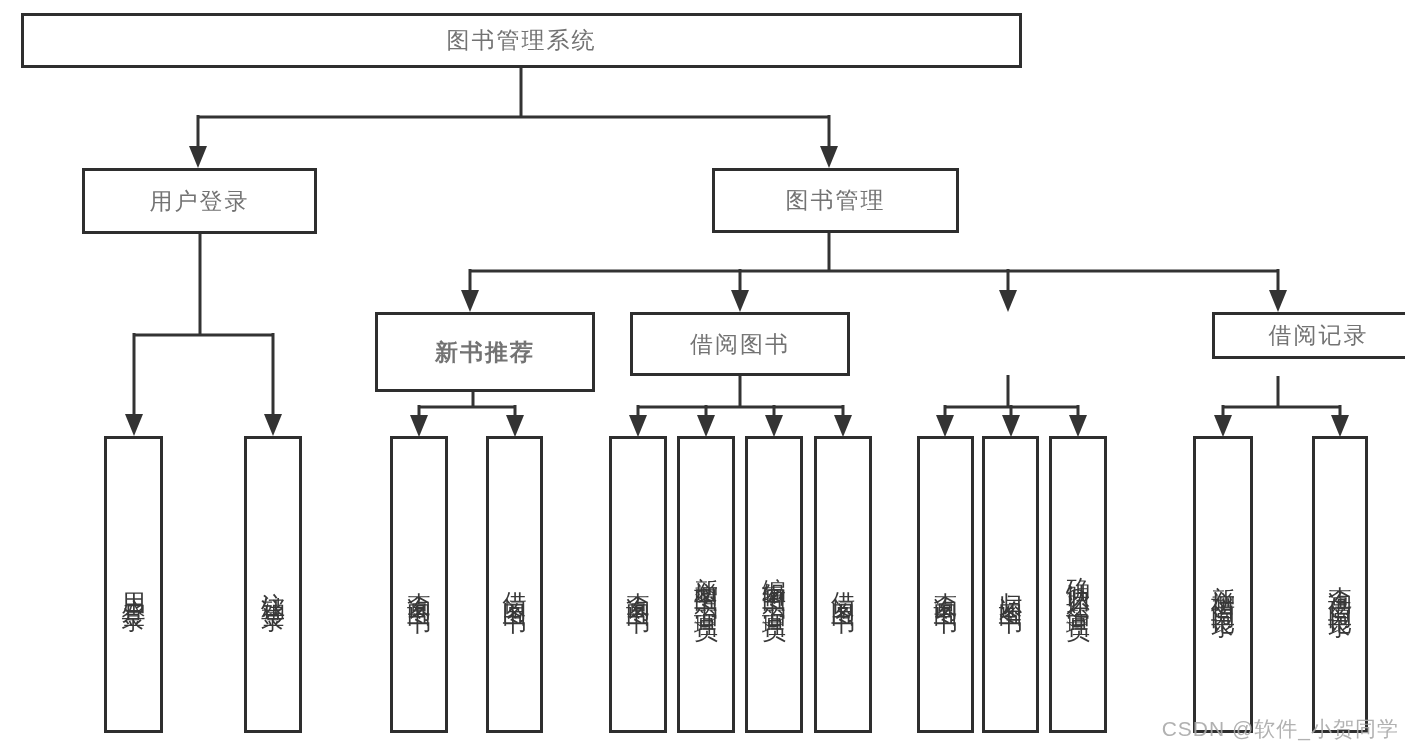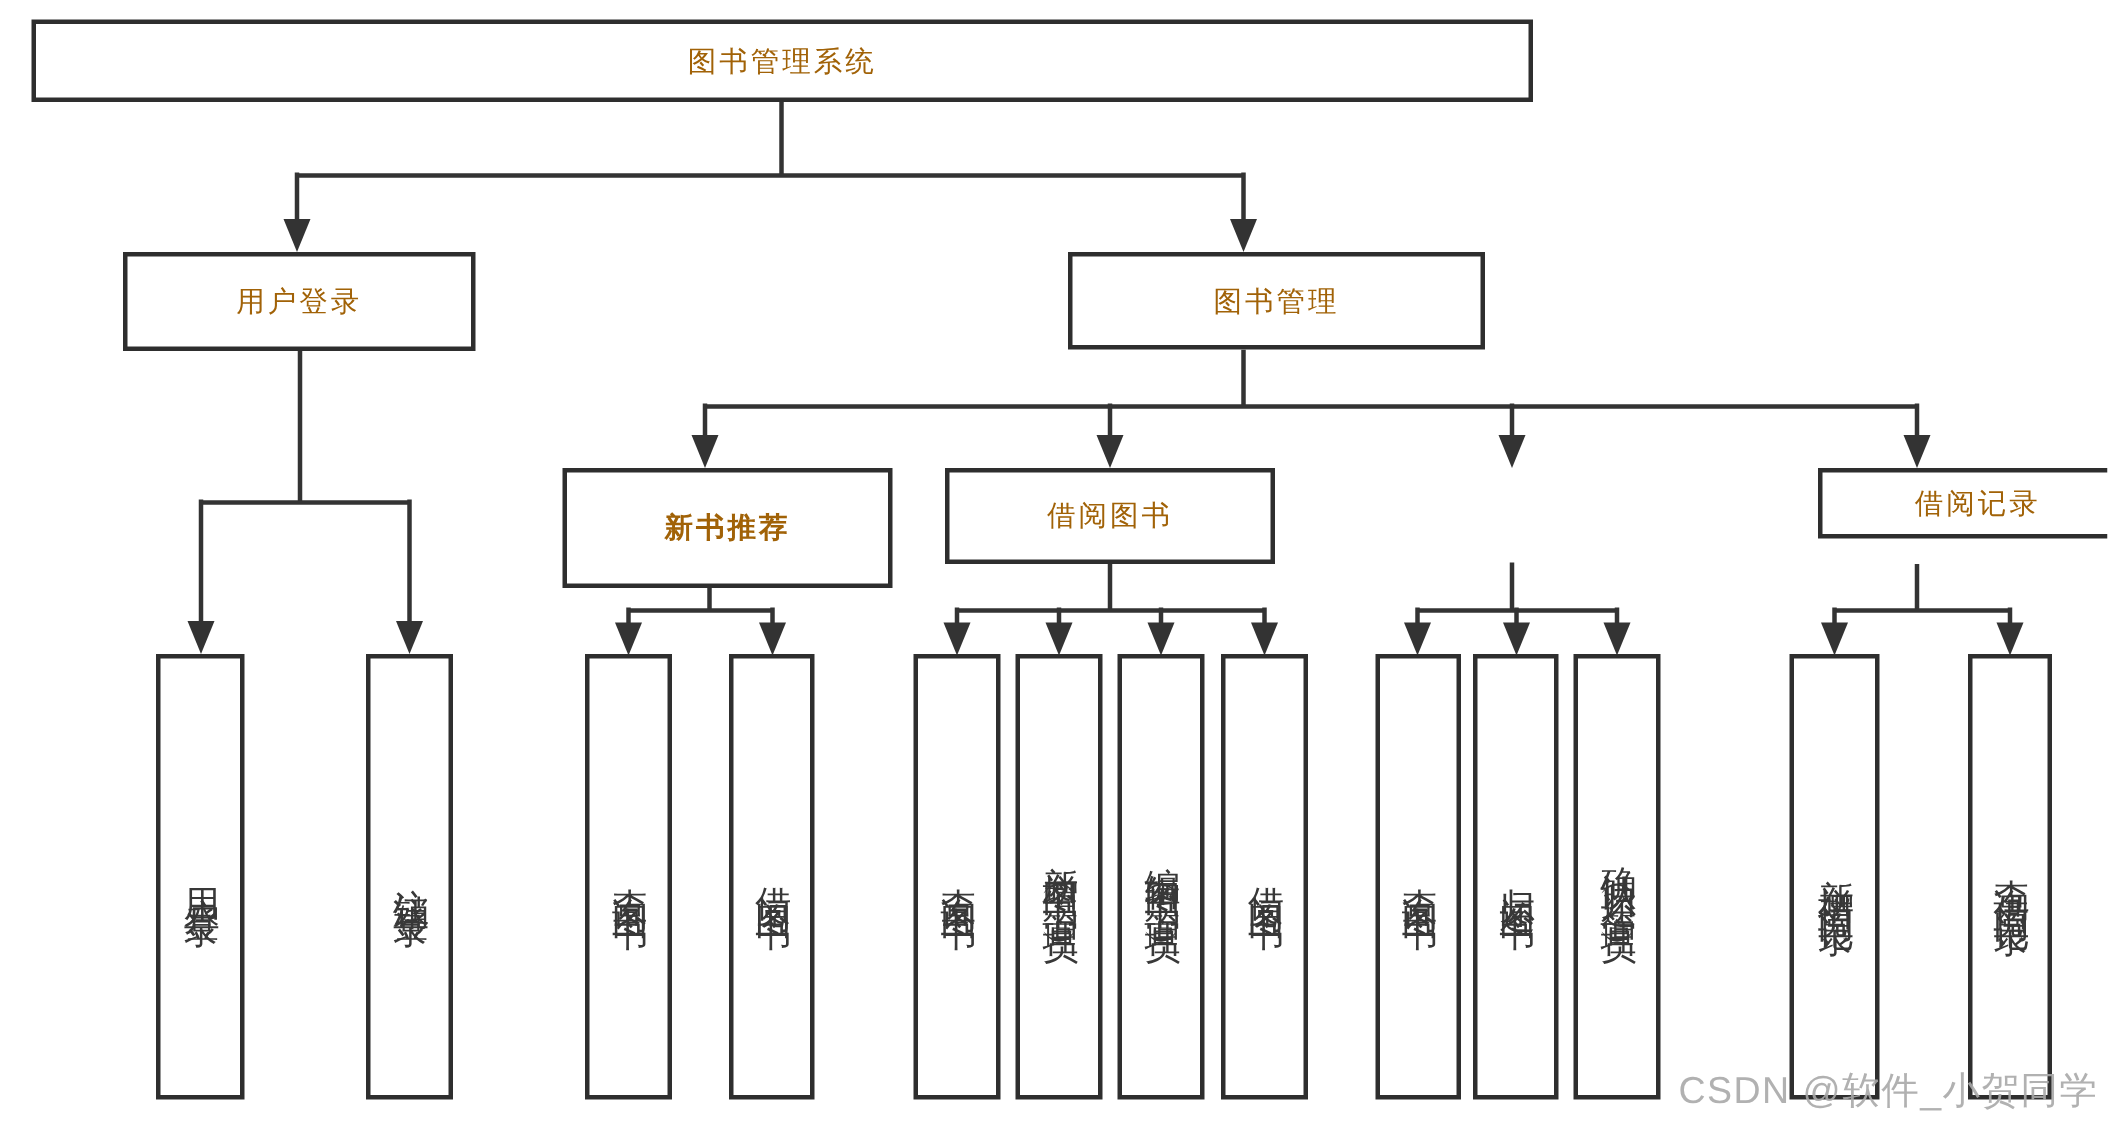--- a/index.html
+++ b/index.html
@@ -35,38 +35,38 @@
     box-sizing: border-box;
     border: 3px solid #2e2e2e;
     background: #ffffff;
     display: flex;
     align-items: center;
     justify-content: center;
     z-index: 2;
     color: #383838;
   }
   .box .hlabel {
-    font-size: 19px;
+    font-size: 23px;
     letter-spacing: 2px;
     white-space: nowrap;
-    color: #a16207;
+    color: #737373;
   }
   .box.leaf .vlabel {
     writing-mode: vertical-rl;
     text-orientation: mixed;
     font-size: 24px;
     letter-spacing: 6px;
     line-height: 1;
     color: #383838;
   }
   .watermark {
     position: absolute;
     right: 6px;
     bottom: 4px;
-    font-size: 25px;
+    font-size: 21px;
     color: rgba(168, 168, 168, 0.9);
     letter-spacing: 1px;
     z-index: 3;
     white-space: nowrap;
   }
 </style>
 </head>
 <body>
 
 <div class="canvas">
@@ -133,21 +133,21 @@
     <polygon points="1340,437 1331,415 1349,415"></polygon>
   </svg>
 
   <div class="box" style="left:21px; top:13px; width:1001px; height:55px;">
     <span class="hlabel">图书管理系统</span>
   </div>
 
   <div class="box" style="left:82px; top:168px; width:235px; height:66px;">
     <span class="hlabel">用户登录</span>
   </div>
-  <div class="box" style="left:712px; top:168px; width:278px; height:65px;text-align:right;">
+  <div class="box" style="left:712px; top:168px; width:247px; height:65px;text-align:right;">
     <span class="hlabel">图书管理</span>
   </div>
 
   <div class="box" style="left:375px; top:312px; width:220px; height:80px;font-weight:bold;">
     <span class="hlabel">新书推荐</span>
   </div>
   <div class="box" style="left:630px; top:312px; width:220px; height:64px;">
     <span class="hlabel">借阅图书</span>
   </div>
   <div class="box" style="left:1212px; top:312px; width:213px; height:47px;">

